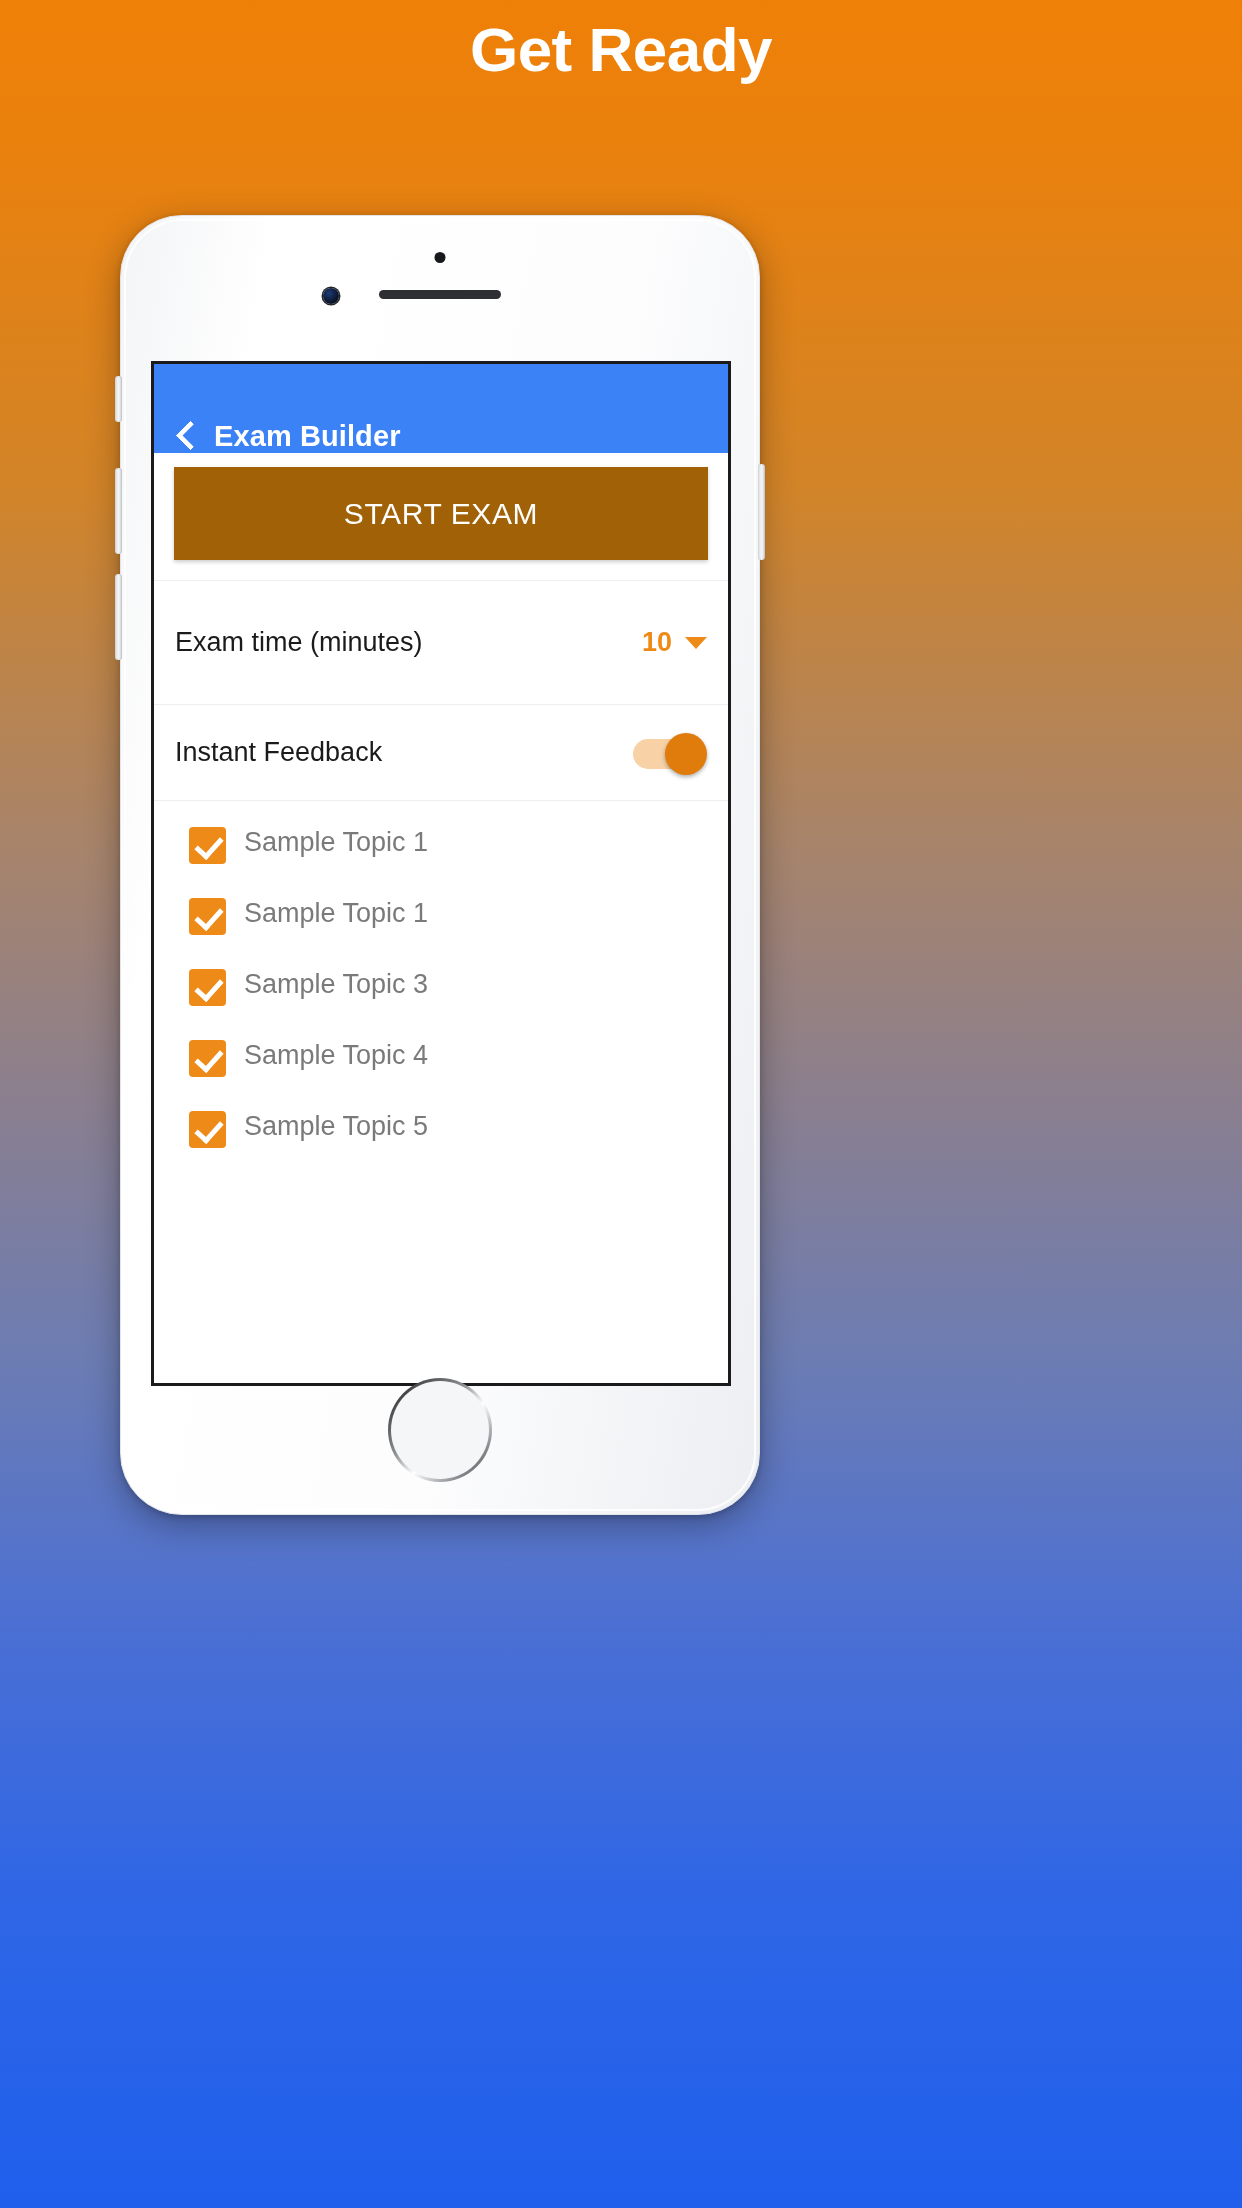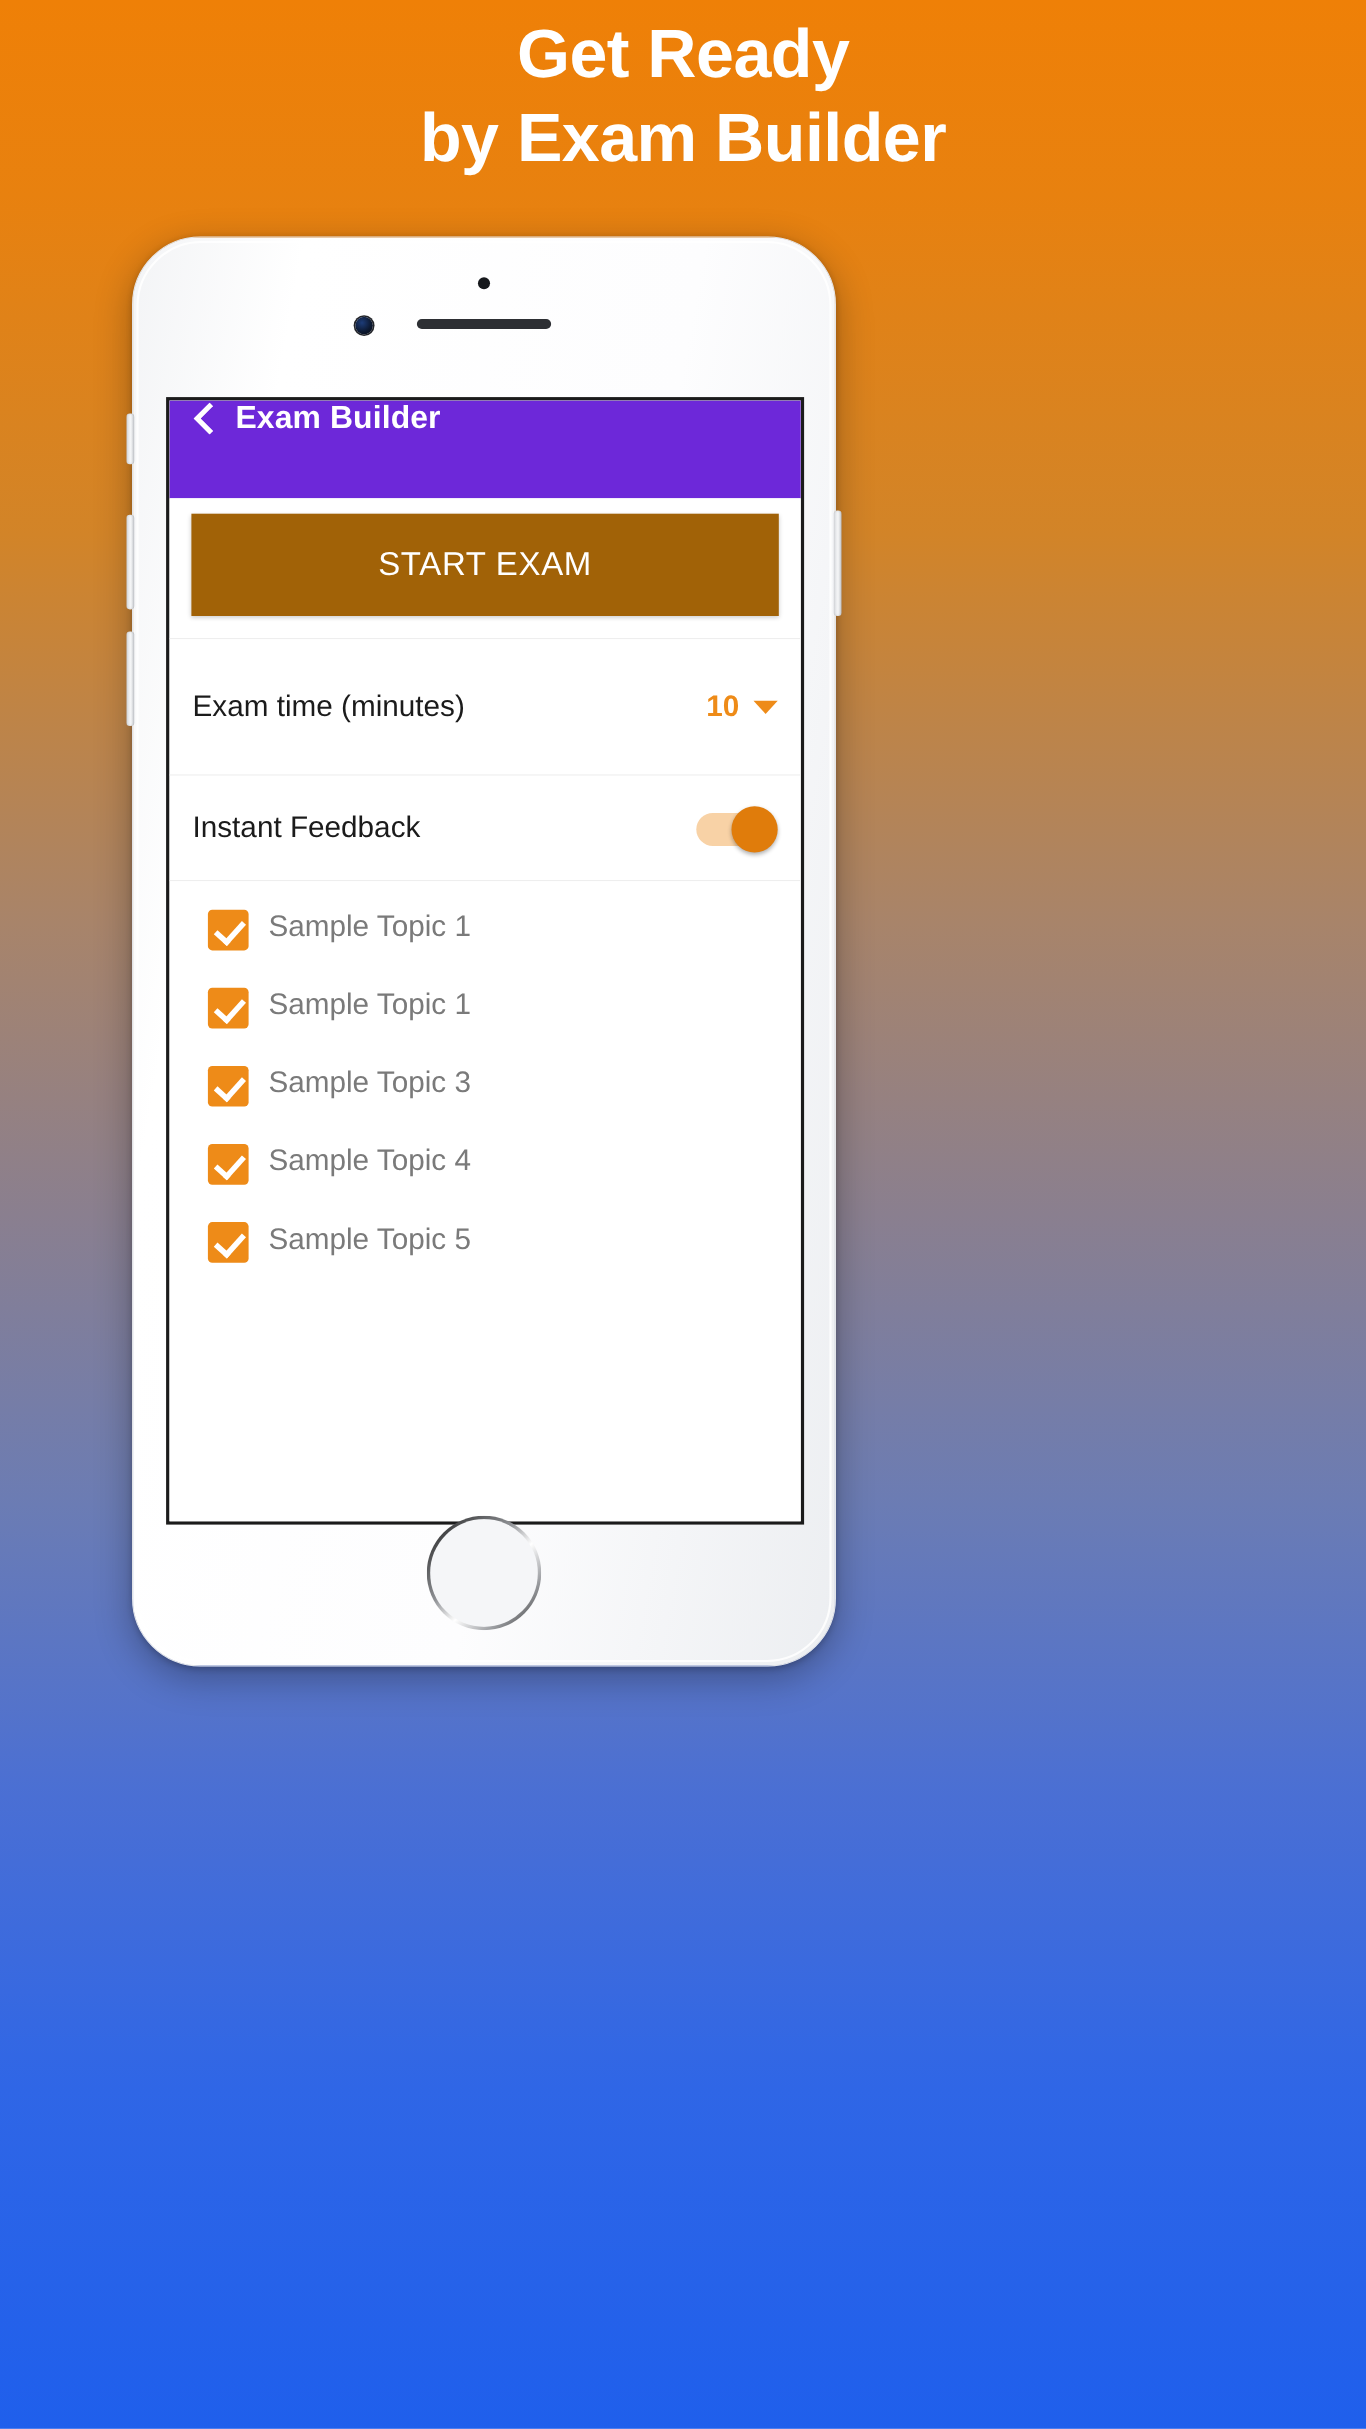--- a/index.html
+++ b/index.html
@@ -132,23 +132,23 @@
     width: 580px;
     height: 1025px;
     background: #ffffff;
     border: 3px solid #1b1b1b;
     overflow: hidden;
   }
 
   
   .appbar {
     height: 89px;
-    background: #6d28d9;
-    display: flex;
-    align-items: flex-start;
+    background: #3b82f6;
+    display: flex;
+    align-items: flex-end;
     padding-left: 20px;
     gap: 18px;
   }
   .back-chevron {
     width: 22px;
     height: 34px;
     position: relative;
     flex: 0 0 auto;
     cursor: pointer;
   }
@@ -286,21 +286,20 @@
   .topic-label {
     font-size: 27px;
     color: #7a7a7a;
   }
 </style>
 </head>
 <body>
 
 <div class="headline">
   <span class="line">Get Ready</span>
-  <span class="line">by Exam Builder</span>
 </div>
 
 <div class="phone">
   <div class="phone-inner-bevel"></div>
 
   <div class="btn-side btn-silent"></div>
   <div class="btn-side btn-volup"></div>
   <div class="btn-side btn-voldn"></div>
   <div class="btn-side btn-power"></div>
 

